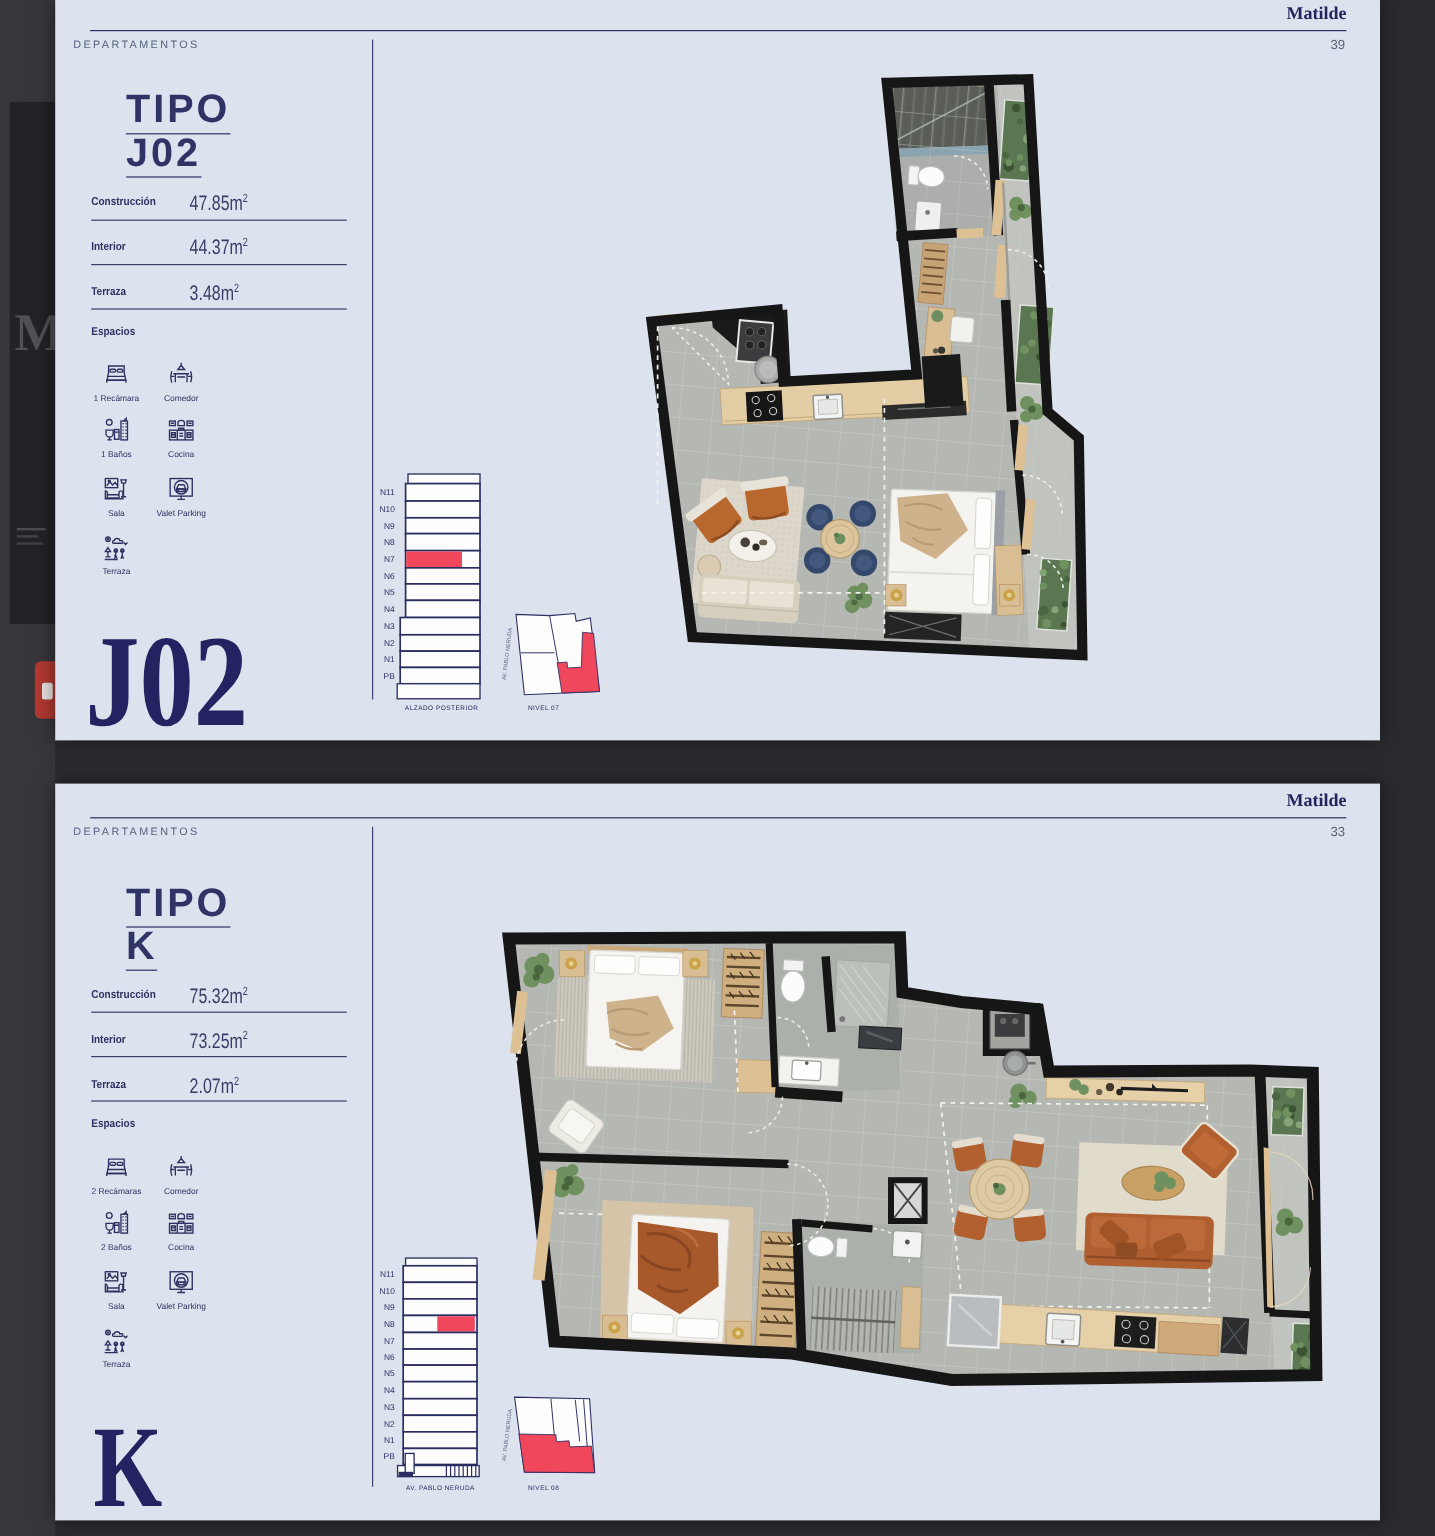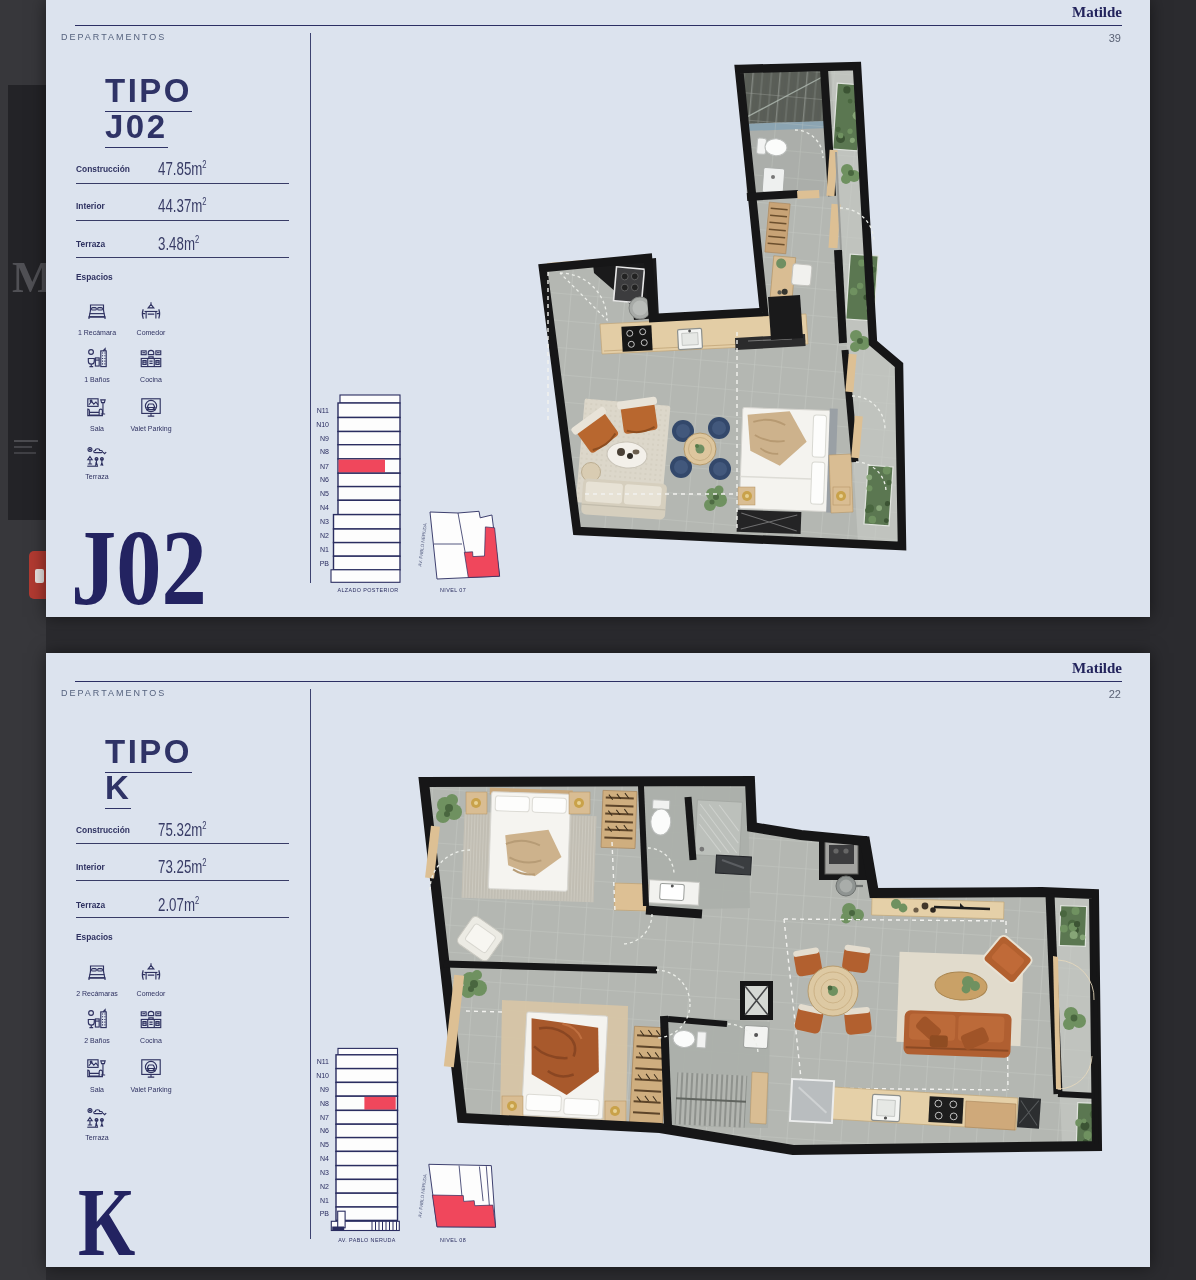--- a/index.html
+++ b/index.html
@@ -396,21 +396,21 @@
 <path d="M852,396 A33,33 0 0 1 885,429"></path>
 <path d="M856,462 A30,30 0 0 1 886,492"></path>
 </g>
     </svg>
 </div>
 
 <div class="page" id="p2">
   <div class="hdrule" style="top:28px;"></div>
   <div class="matilde" style="top:7px;">Matilde</div>
   <div class="depto" style="top:35px;">DEPARTAMENTOS</div>
-  <div class="pgnum" style="top:35px;">22</div>
+  <div class="pgnum" style="top:35px;">33</div>
   <div class="vdiv" style="top:36px;height:550px;"></div>
   <div class="tipo" style="top:80px;">TIPO<span class="ul"></span></div>
   <div class="tipo" style="top:116px;">K<span class="ul"></span></div>
   <div class="slabel" style="top:171px;">Construcción</div>
   <div class="sval" style="top:167px;">75.32m<sup>2</sup></div>
   <div class="srule" style="top:190px;"></div>
   <div class="slabel" style="top:208px;">Interior</div>
   <div class="sval" style="top:204px;">73.25m<sup>2</sup></div>
   <div class="srule" style="top:227px;"></div>
   <div class="slabel" style="top:246px;">Terraza</div>

